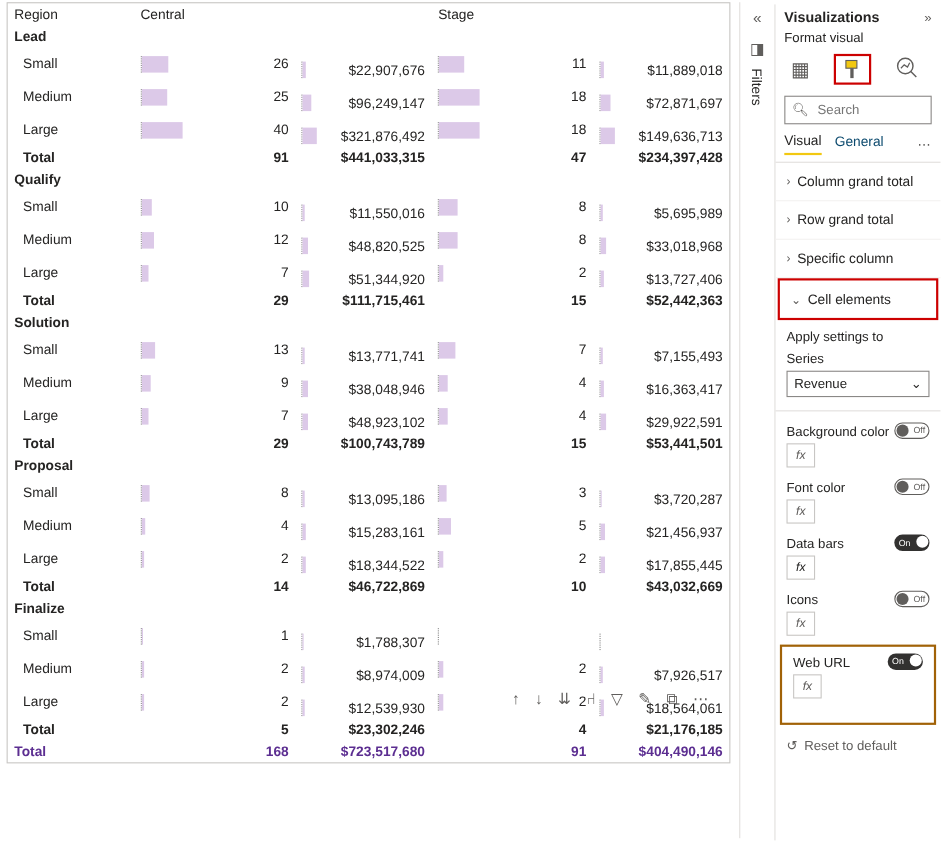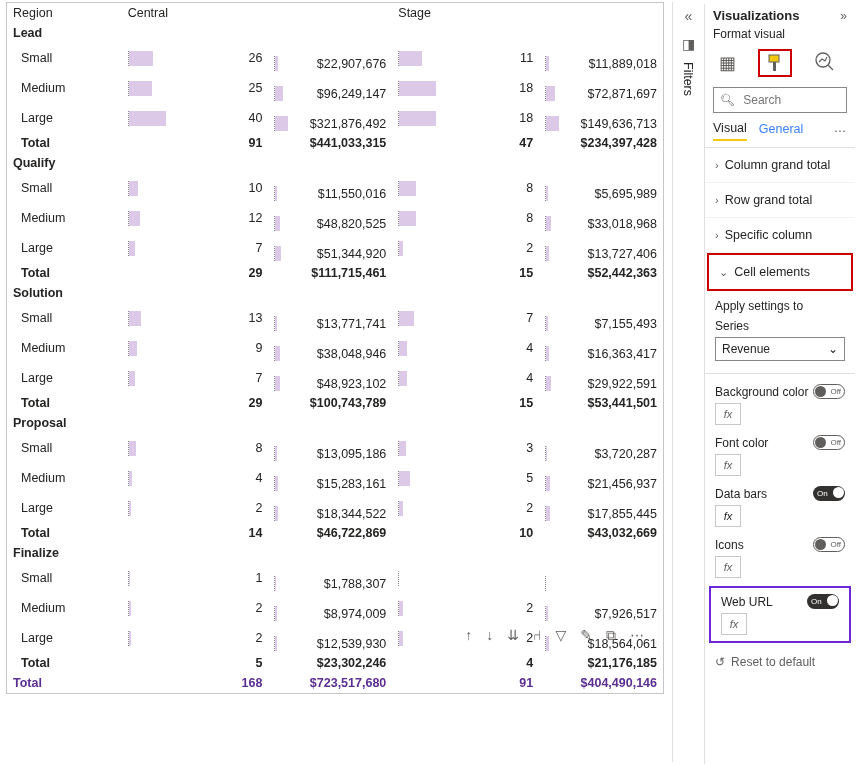--- a/index.html
+++ b/index.html
@@ -167,21 +167,21 @@
   }
   .tabs {
     display: flex;
     gap: 12px;
     padding: 0 8px;
     align-items: center;
   }
   .tabs .tab {
     padding-bottom: 4px;
     font-size: 12.5px;
-    color: #3b82f6;
+    color: #0c4a6e;
     cursor: pointer;
   }
   .tabs .tab.active {
     color: #252423;
     border-bottom: 2px solid #f2c811;
   }
   .tabs .more { margin-left: auto; color: #605e5c; letter-spacing: 1px; }
   .viz-pane hr { border: none; border-top: 1px solid #e1dfdd; margin: 6px 0 0 0; }
   .card-row {
     display: flex;
@@ -246,23 +246,23 @@
     border: 1px solid #c8c6c4;
     display: flex;
     align-items: center;
     justify-content: center;
     font-style: italic;
     font-size: 11px;
     color: #605e5c;
     cursor: pointer;
   }
   .weburl-block {
-    border: 2px solid #6d28d9;
+    border: 2px solid #a16207;
     margin: 8px 4px 0 4px;
-    padding-bottom: 6px;
+    padding-bottom: 22px;
   }
   .reset-row {
     display: flex;
     align-items: center;
     gap: 6px;
     padding: 12px 10px;
     color: #605e5c;
     font-size: 12px;
     cursor: pointer;
   }

